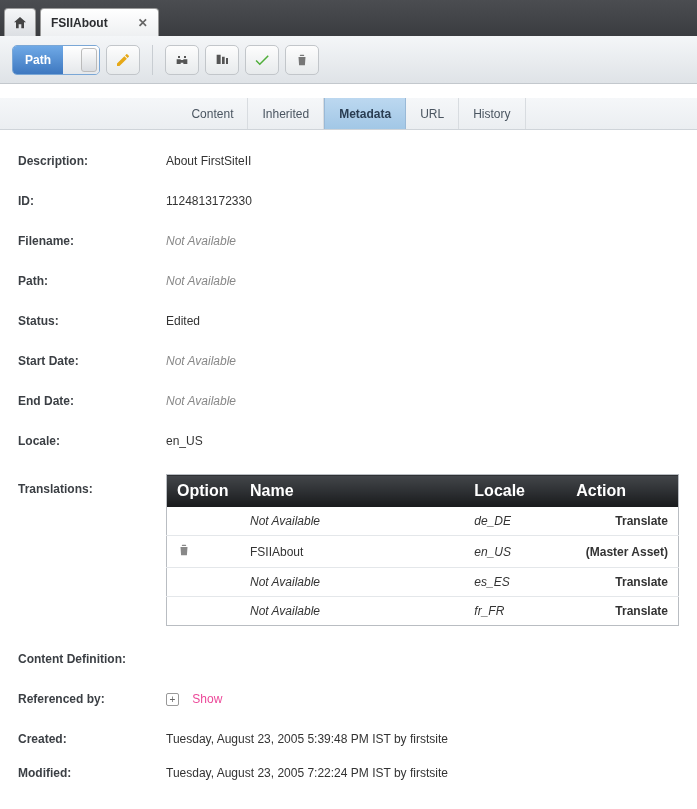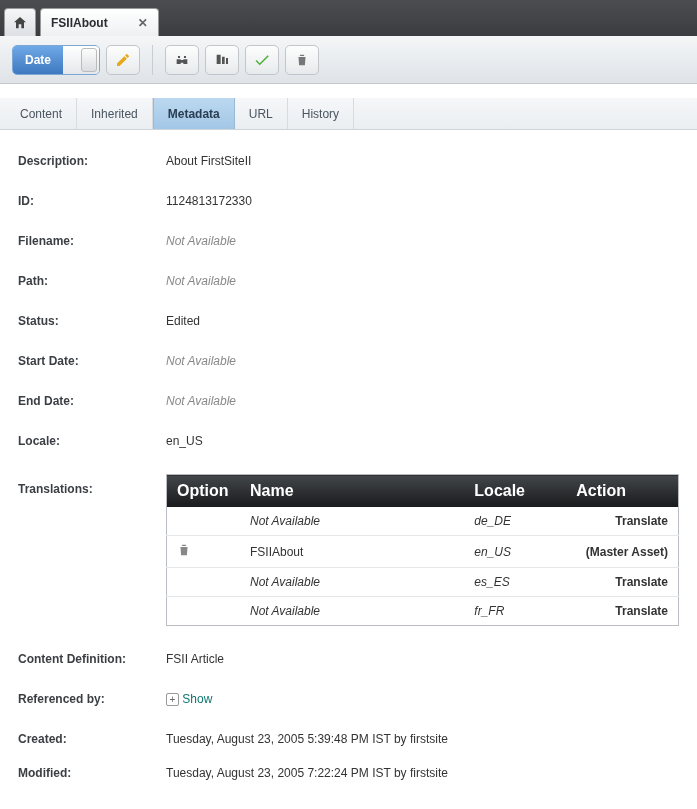--- a/index.html
+++ b/index.html
@@ -16,21 +16,21 @@
 
 .toolbar { background: linear-gradient(#f4f6f8,#dfe3e7); height: 48px; border-bottom: 1px solid #c3c8cd; display: flex; align-items: center; padding: 0 12px; gap: 6px; }
 .form-toggle { display: flex; align-items: center; border: 1px solid #7aa7d6; border-radius: 5px; overflow: hidden; height: 30px; }
 .form-toggle .form-btn { background: linear-gradient(#6fa9e6,#3e78c0); color: #fff; font-weight: bold; padding: 0 12px; height: 100%; display: flex; align-items: center; }
 .form-toggle .toggle-slot { width: 36px; height: 100%; background: linear-gradient(#fff,#e5e8eb); position: relative; }
 .form-toggle .toggle-knob { position: absolute; right: 2px; top: 2px; width: 16px; height: 24px; background: linear-gradient(#fdfdfd,#dadde1); border: 1px solid #bbb; border-radius: 3px; }
 .icon-btn { width: 34px; height: 30px; background: linear-gradient(#fdfdfd,#e7eaec); border: 1px solid #c2c6ca; border-radius: 5px; display: flex; align-items: center; justify-content: center; }
 .sep { width: 1px; height: 30px; background: #c8cdd2; margin: 0 6px; }
 
 
-.subtabs { background: linear-gradient(#f5f7f9,#ebeef1); height: 32px; border-bottom: 1px solid #cfd4d9; display: flex; margin-top: 14px; }
+.subtabs { background: linear-gradient(#f5f7f9,#ebeef1); height: 32px; border-bottom: 1px solid #cfd4d9; display: flex; margin-top: 14px; justify-content: center; }
 .subtab { padding: 0 14px; display: flex; align-items: center; color: #4a5560; border-right: 1px solid #d8dce0; cursor: pointer; }
 .subtab.active { background: linear-gradient(#bcd8f0,#a2c7e6); font-weight: bold; color: #2a3d52; border-left: 1px solid #99b9d7; border-right: 1px solid #99b9d7; }
 .subtab:first-child { padding-left: 20px; }
 
 
 .content-area { padding: 24px 18px 10px 18px; }
 .form-row { display: flex; margin-bottom: 26px; }
 .form-label { width: 148px; text-align: left; font-weight: bold; color: #3b3f44; padding-right: 18px; }
 .form-label.tall { padding-top: 8px; }
 .form-value { flex: 1; color: #333; }
@@ -40,21 +40,21 @@
 .trans-table { width: 100%; border: 1px solid #b9bdc2; border-collapse: collapse; }
 .trans-table thead th { background: linear-gradient(#43464a,#181a1c); color: #fff; font-weight: bold; text-align: left; padding: 7px 10px; font-size: 16px; }
 .trans-table tbody td { padding: 7px 10px; border-top: 1px solid #e4e7ea; color: #333; }
 .trans-table tbody tr:first-child td { border-top: none; }
 .opt-col { width: 60px; }
 .name-col { width: 220px; }
 .loc-col { width: 100px; }
 .act-col { width: 110px; font-weight: bold; text-align: right; }
 .trash-icon { width: 14px; height: 14px; }
 
-.show-link { color: #0f766e; cursor: pointer; }
+.show-link { color: #ec4899; margin-left: 10px; cursor: pointer; }
 .plus-box { display: inline-block; width: 13px; height: 13px; border: 1px solid #999; text-align: center; line-height: 11px; font-size: 10px; color: #666; vertical-align: middle; border-radius: 2px; }
 
 .form-row.compact { margin-bottom: 20px; }
 </style>
 </head>
 <body>
 
 <div class="tabbar">
   <div class="tab-home">
     <svg viewBox="0 0 24 24">
@@ -62,21 +62,21 @@
       </svg>
   </div>
   <div class="tab">
     <span class="tab-title">FSIIAbout</span>
     <span class="tab-close">✕</span>
   </div>
 </div>
 
 <div class="toolbar">
   <div class="form-toggle">
-    <div class="form-btn">Date</div>
+    <div class="form-btn">Path</div>
     <div class="toggle-slot">
         <div class="toggle-knob"></div>
       </div>
   </div>
   <div class="icon-btn">
     <svg width="16" height="16" viewBox="0 0 24 24">
         <path fill="#e6a817" d="M3 17.25V21h3.75L17.81 9.94l-3.75-3.75L3 17.25zM20.71 7.04a1 1 0 000-1.41l-2.34-2.34a1 1 0 00-1.41 0l-1.83 1.83 3.75 3.75 1.83-1.83z"></path>
       </svg>
   </div>
   <div class="sep"></div>
@@ -201,21 +201,20 @@
               <td class="loc-col" style="font-style: italic;">fr_FR</td>
               <td class="act-col">Translate</td>
             </tr>
           </tbody>
       </table>
     </div>
   </div>
 
   <div class="form-row" style="margin-top:12px">
     <div class="form-label">Content Definition:</div>
-    <div class="form-value">FSII Article</div>
   </div>
 
   <div class="form-row">
     <div class="form-label">Referenced by:</div>
     <div class="form-value">
       <span class="plus-box">+</span>
       <span class="show-link">Show</span>
     </div>
   </div>
 

